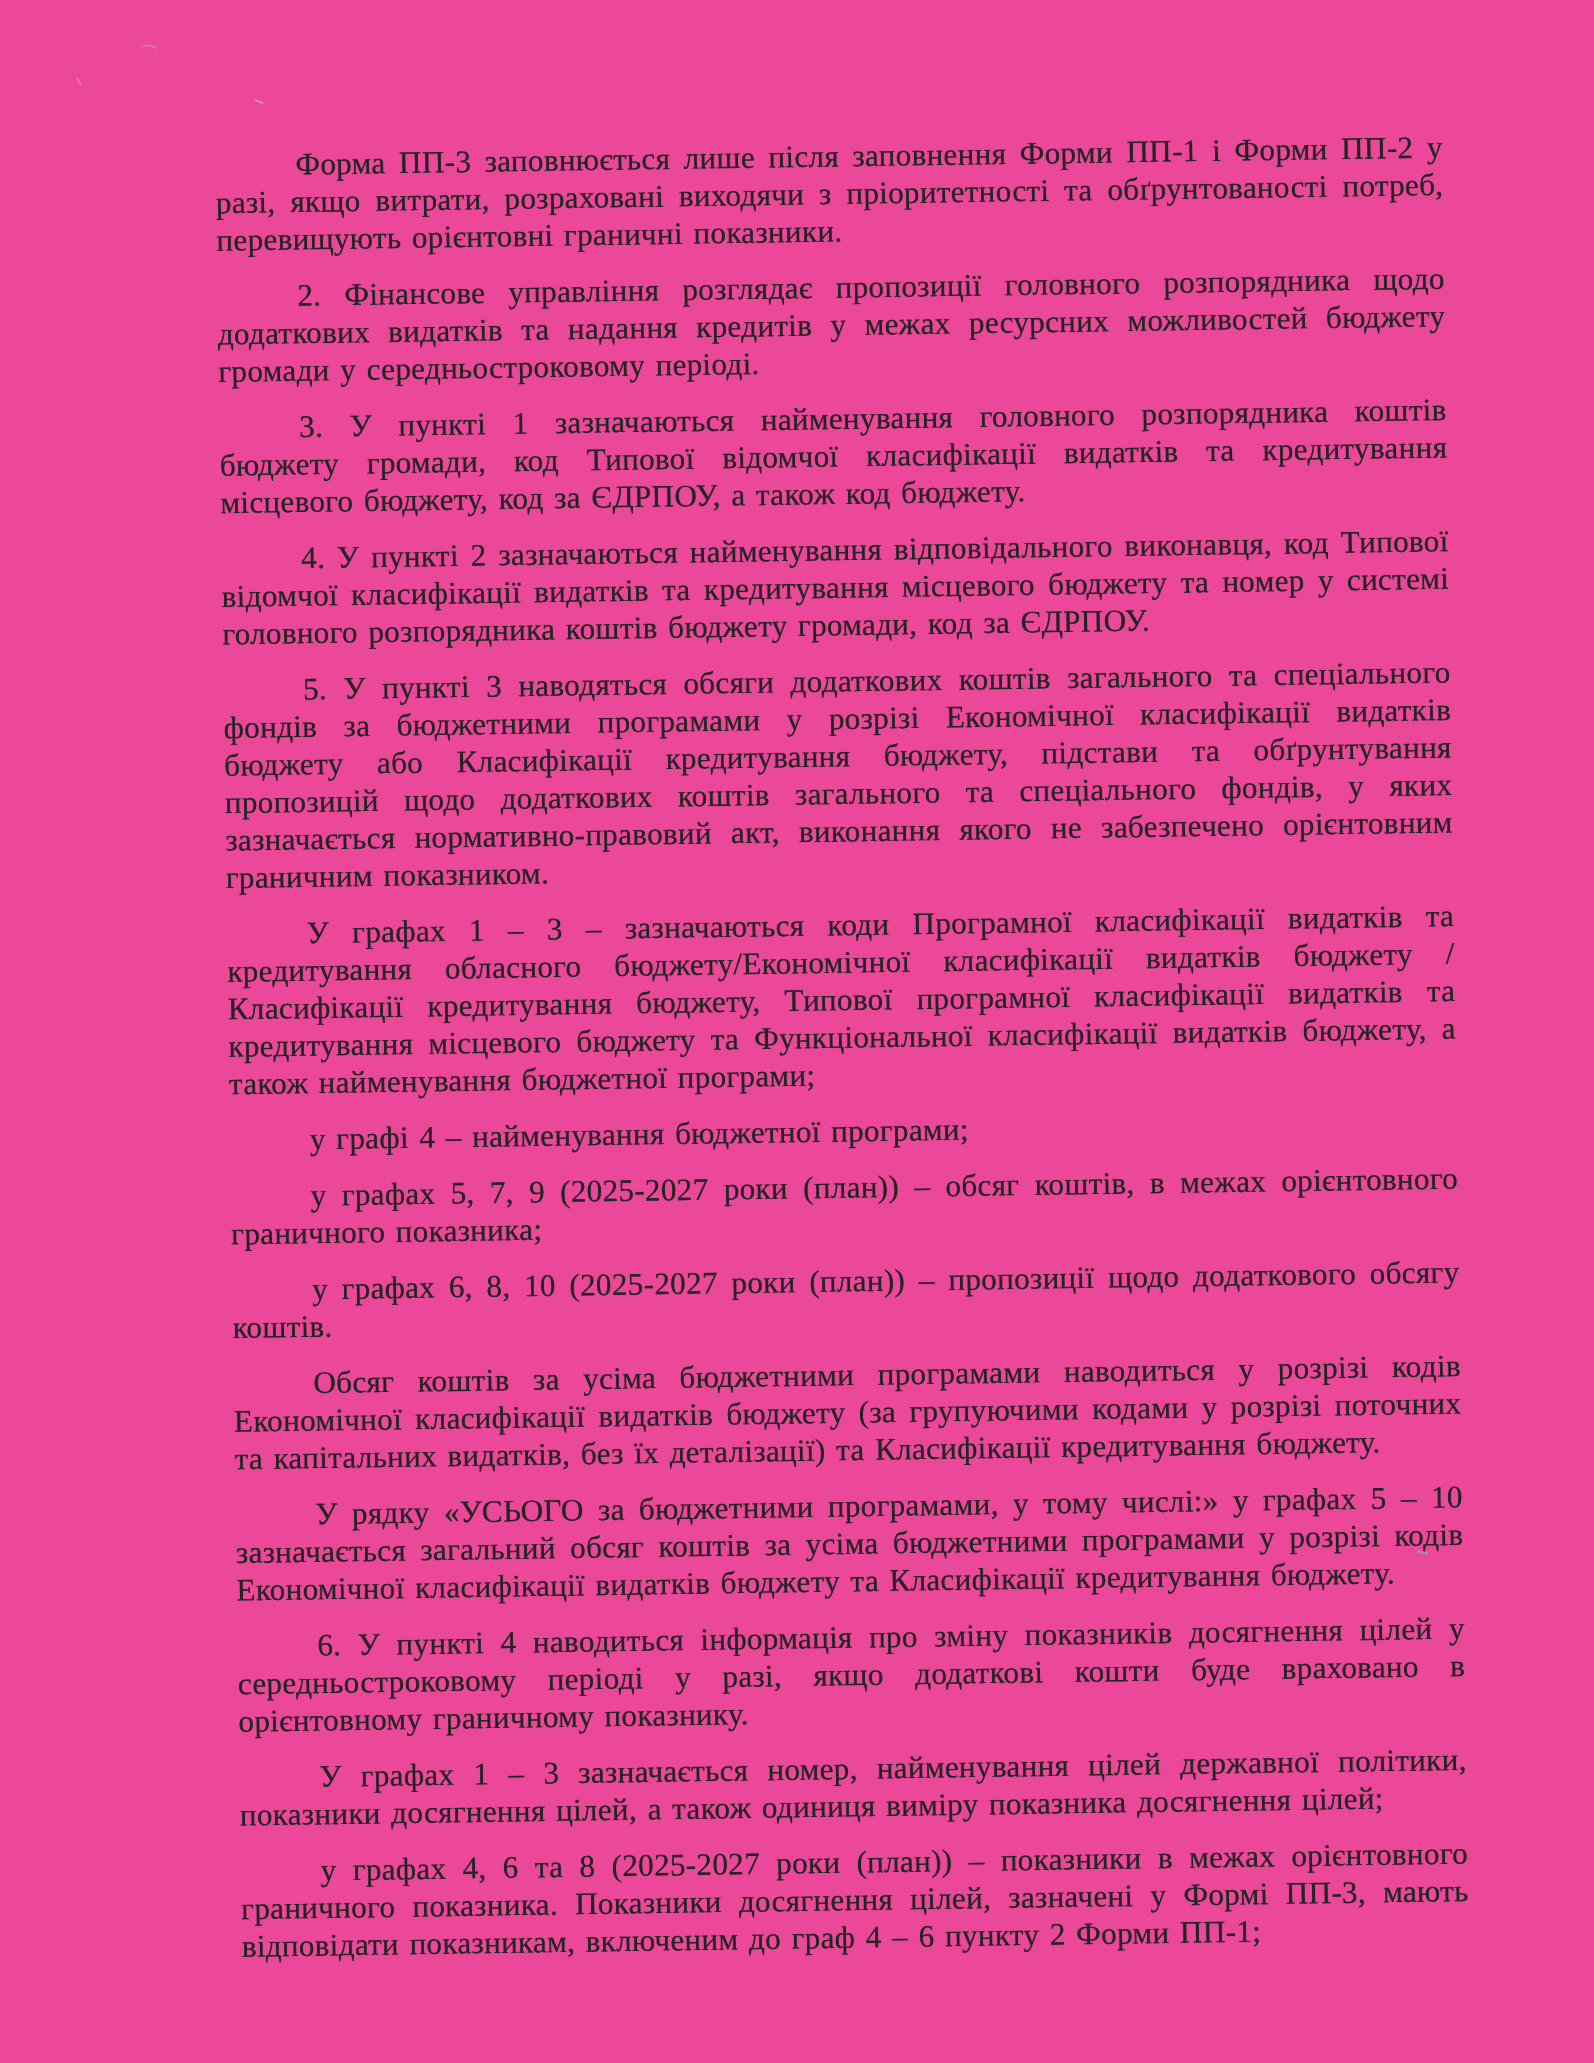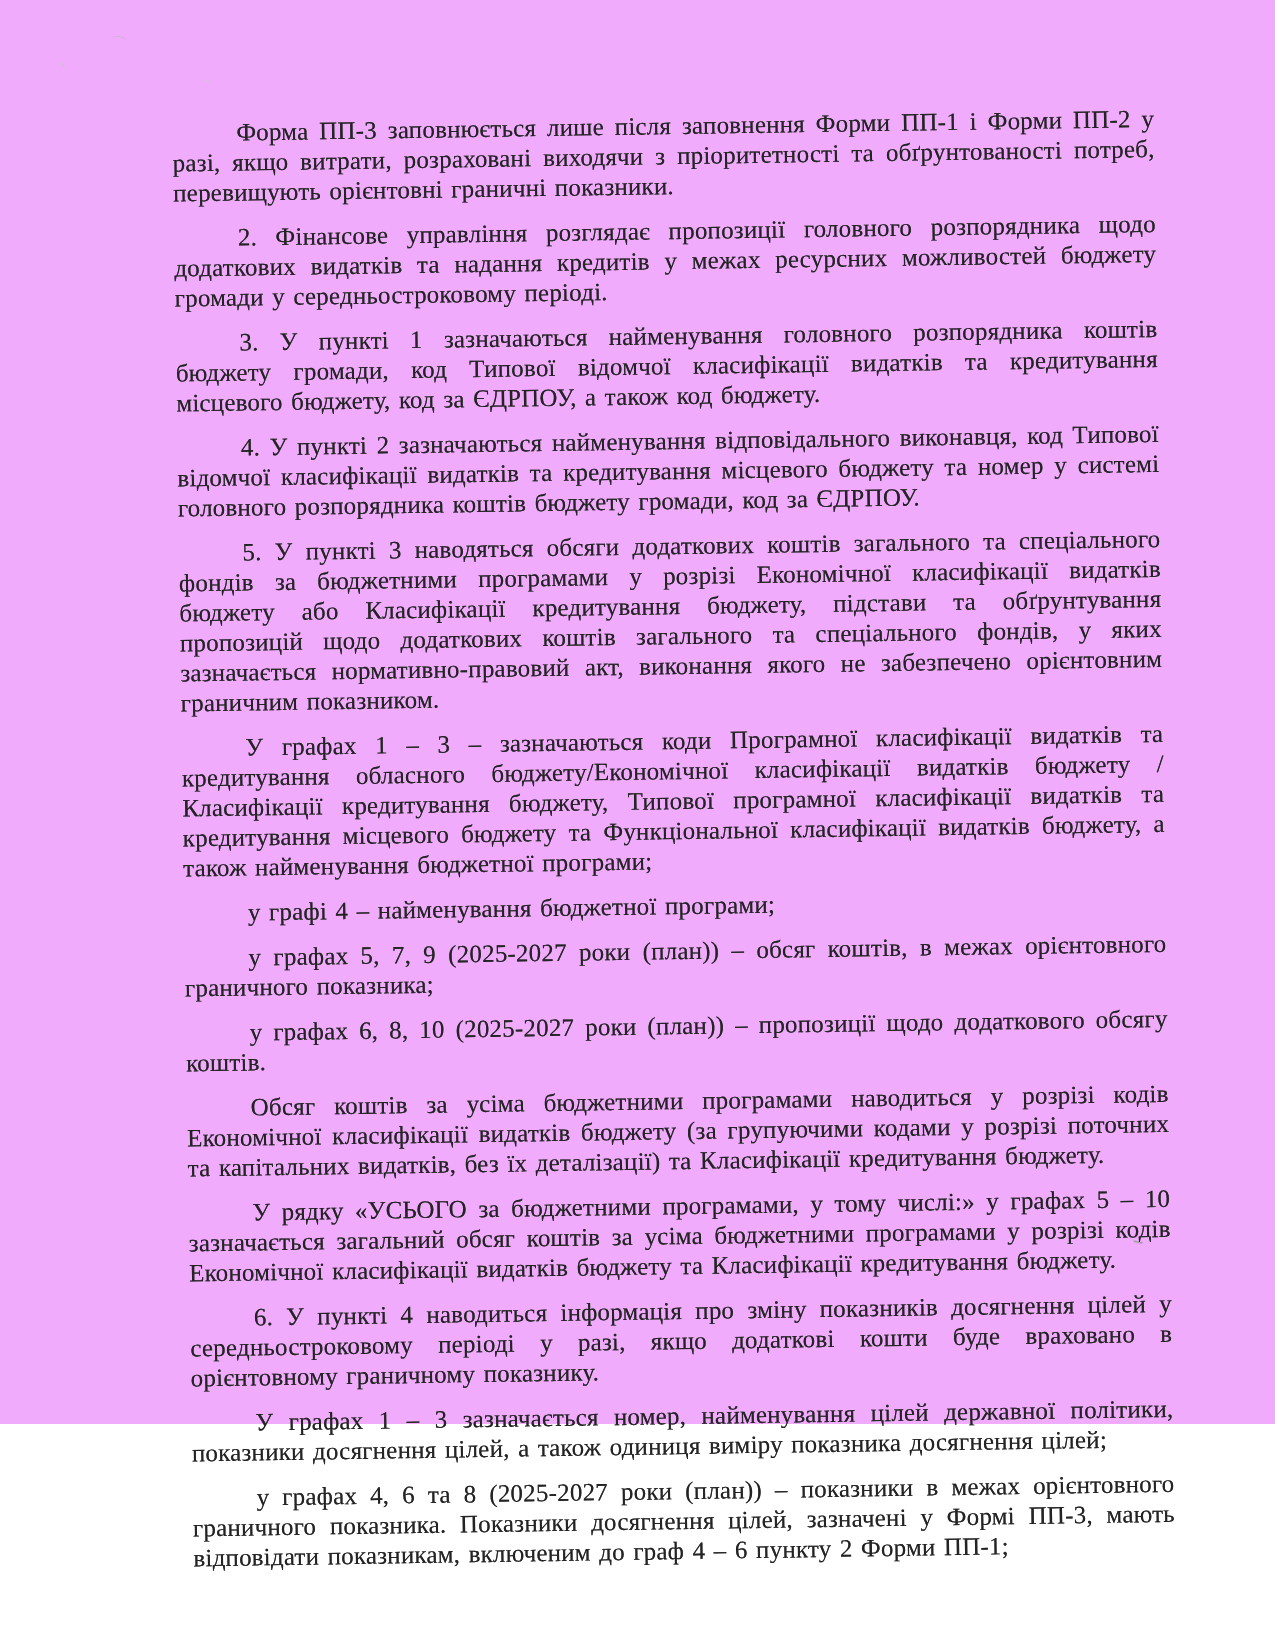--- a/index.html
+++ b/index.html
@@ -6,22 +6,22 @@
     margin: 0;
     padding: 0;
     width: 1275px;
     height: 1650px;
     overflow: hidden;
     background: #ffffff;
   }
   .sheet {
     position: relative;
     width: 1275px;
-    height: 1424px;
-    background: #f0abfc;
+    height: 1650px;
+    background: #ec4899;
   }
   .content {
     position: absolute;
     left: 172px;
     top: 112px;
     width: 982px;
     transform: rotate(-0.85deg);
     transform-origin: 45% 0%;
     color: #242424;
   }

